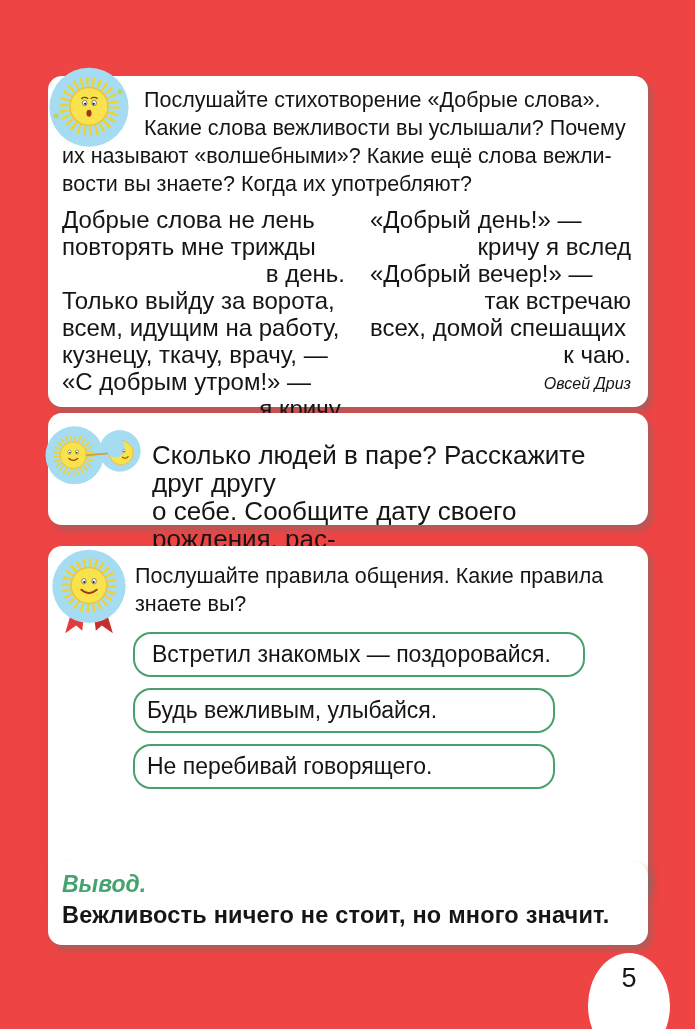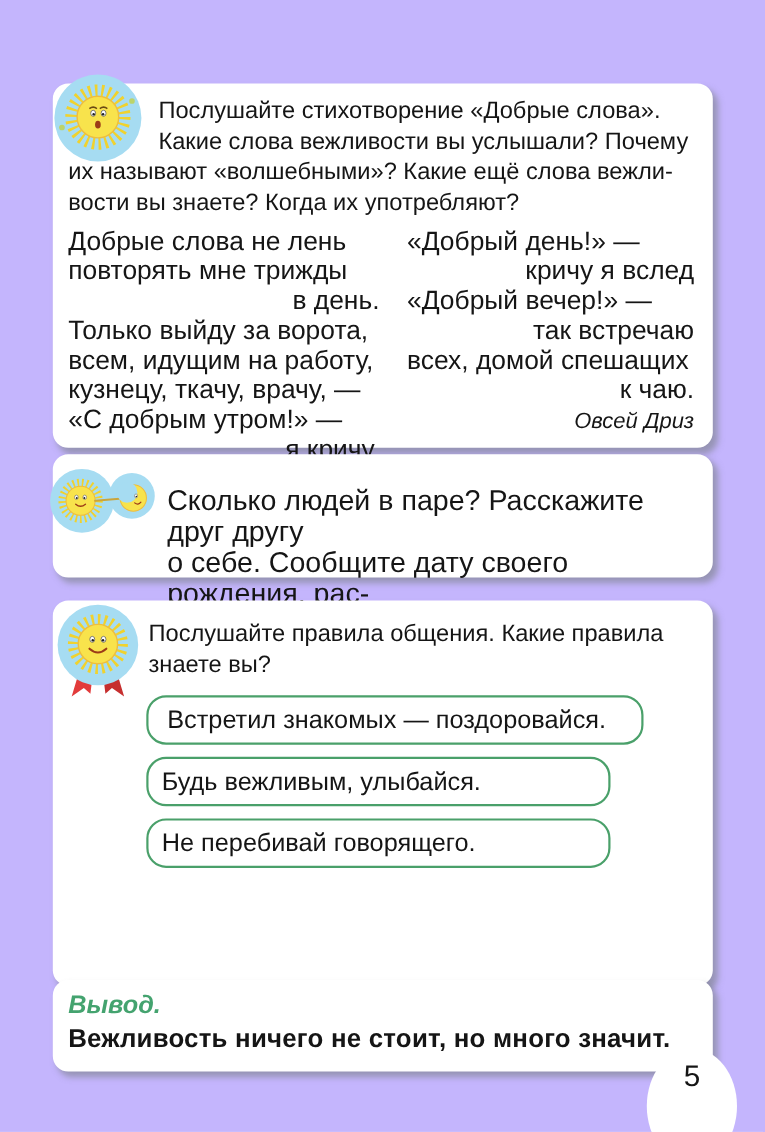--- a/index.html
+++ b/index.html
@@ -1,59 +1,59 @@
 <!DOCTYPE html>
 <html lang="ru"><head>
 <meta charset="utf-8">
 <style>
   html,body{margin:0;padding:0;}
   .page{
     position:relative; width:695px; height:1029px; overflow:hidden;
-    background:#c4b5fd;
+    background:#ef4444;
     font-family:"Liberation Sans", sans-serif;
     color:#151515;
   }
   .card{
     position:absolute; left:48px; width:600px; background:#ffffff;
     border-radius:14px;
     box-shadow:4px 5px 6px rgba(105,115,110,0.5);
     box-sizing:border-box; z-index:1;
   }
   .icon{ position:absolute; z-index:2; }
 
   
   .card1{ top:76px; height:331px; padding:10px 14px 0 14px; }
   .spacer{ float:left; width:82px; height:56px; }
   .intro{ margin:0; font-size:21.5px; line-height:28px; white-space:pre-line; }
   .poem{ display:flex; gap:25px; margin-top:8px; font-size:24px; line-height:27px; }
   .poem .col-l{ width:283px; }
   .poem .col-r{ width:261px; }
   .pline{ text-align:left; }
   .pline.r{ text-align:right; }
-  .pline.author{ font-style:italic; font-size:20px; margin-top:2px; }
+  .pline.author{ font-style:italic; font-size:16px; margin-top:2px; }
 
   
   .card2{ top:413px; height:112px; padding:28px 8px 0 104px; }
   .card2 .intro{ font-size:26px; line-height:28px; }
 
   
   .card3{ top:546px; height:350px; padding:16px 14px 0 87px; }
   .card3 .intro{ font-size:21.5px; line-height:28px; }
   .rules{ margin-top:14px; margin-left:-2px; }
   .rule{
     box-sizing:border-box; height:45px; border:2px solid #4aa06a;
     border-radius:18px; background:#fff;
     display:flex; align-items:center; padding-left:17px;
     font-size:23px; margin-bottom:11px;
   }
   .rule.wide{ width:452px; }
   .rule.norm{ width:422px;padding-left:12px; }
 
   
-  .card4{ top:862px; height:83px; padding:9px 13px 0 14px;margin-top:29px; }
+  .card4{ top:862px; height:83px; padding:9px 13px 0 14px; }
   .vyvod-label{ margin:0; color:#44a36f; font-size:23px; font-weight:bold; font-style:italic; }
   .vyvod-text{ margin:4px 0 0 0; font-size:23.5px; font-weight:bold; letter-spacing:0.2px; }
 
   
   .page-oval{
     position:absolute; left:588px; top:953px; width:82px; height:105px;
     background:#ffffff; border-radius:50%; z-index:1;
     text-align:center; box-sizing:border-box; padding-top:10px;
     font-size:27px;
   }

